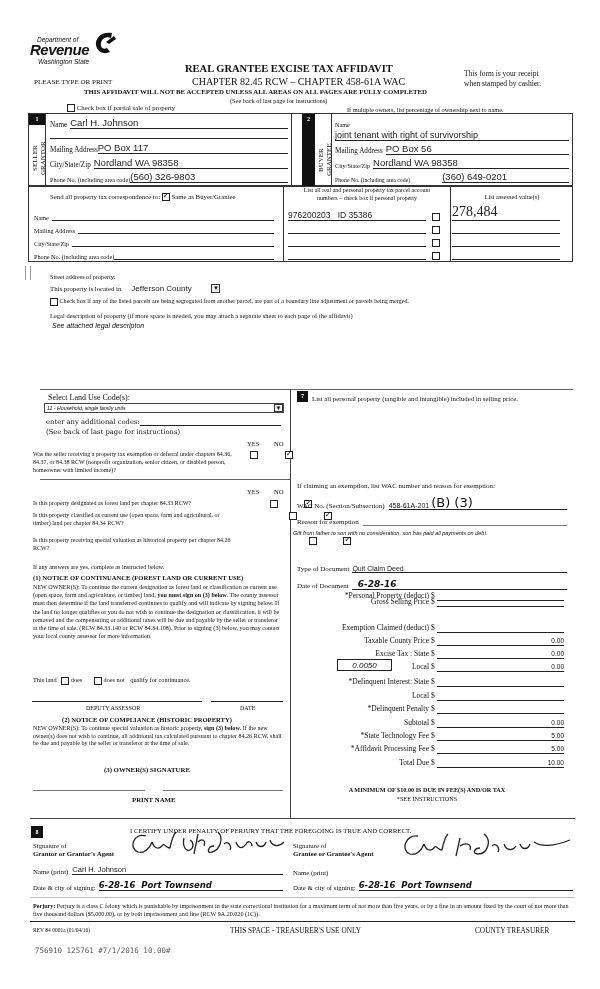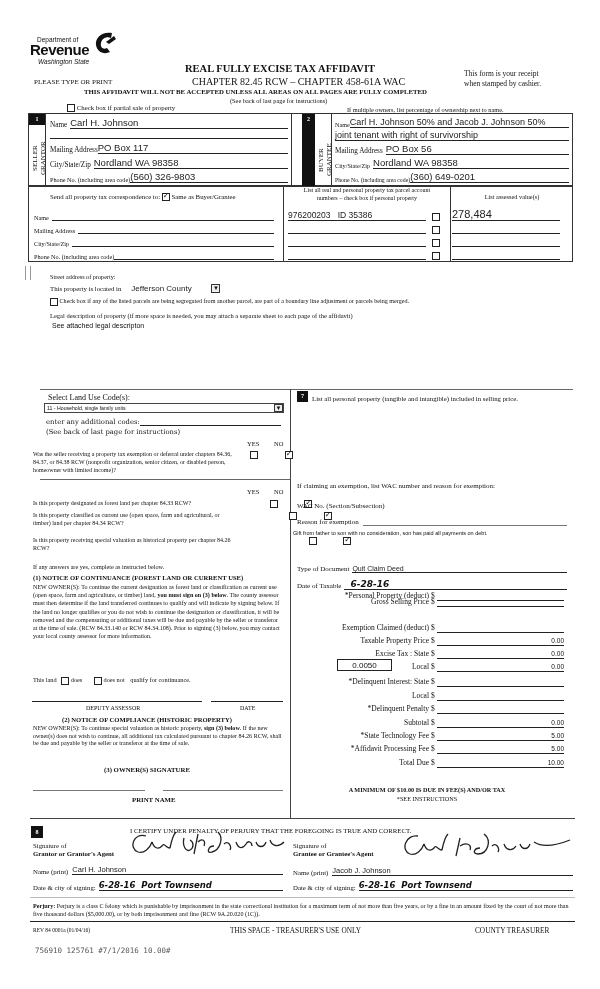--- a/index.html
+++ b/index.html
@@ -1,19 +1,19 @@
 <!DOCTYPE html>
 <html><head>
 <meta charset="utf-8">
 <style>
   * { box-sizing: border-box; margin: 0; padding: 0; }
   html, body { width: 600px; height: 989px; background: #fff; overflow: hidden; }
   body { position: relative; font-family: "Liberation Serif", serif; color: #111; font-size: 7px; }
   .abs { position: absolute; }
-  .sans { font-family: "Liberation Sans", sans-serif; }
+  .sans { font-family: "Liberation Sans", sans-serif; font-style: italic; }
   .hand { font-family: "DejaVu Sans", sans-serif; font-style: italic; font-weight: bold; }
   .line { border-bottom: 1px solid #222; }
   .box { position: absolute; border: 1px solid #333; }
   .cb { display: inline-block; width: 8px; height: 8px; border: 1px solid #222; background: #fff; vertical-align: middle; position: relative; }
   .cb.checked::after { content: "\2713"; position: absolute; left: 0px; top: -3px; font-size: 8px; font-family: "DejaVu Sans", sans-serif; }
   .badge { position: absolute; background: #111; color: #fff; font-size: 6px; text-align: center; font-weight: bold; }
   .vlabel { position: absolute; writing-mode: vertical-rl; transform: rotate(180deg); font-size: 7px; text-align: center; line-height: 8px; }
   .fill { font-family: "Liberation Sans", sans-serif; font-size: 9.5px; color: #222; }
   .small { font-size: 6.2px; }
   .lbl { font-size: 7.2px; }
@@ -34,21 +34,21 @@
   <div class="abs sans" style="left:7px;top:6px;font-size:6.5px;">Department of</div>
   <div class="abs sans" style="left:0;top:11px;font-size:15px;font-weight:bold;letter-spacing:-0.5px;">Revenue</div>
   <div class="abs sans" style="left:8px;top:28px;font-size:6.5px;font-style:italic;">Washington State</div>
   <div class="abs" style="left:62px;top:0px;width:26px;height:26px;">
     <svg width="26" height="26" viewBox="0 0 26 26">
         <path d="M20 3 C10 1 3 8 4 15 C5 22 12 25 18 22 L15 18 C11 20 8 17 9 13 C10 8 15 6 19 8 Z" fill="#111"></path>
         <path d="M14 12 L22 6 L24 9 L17 14 Z" fill="#111"></path>
       </svg>
   </div>
 </div>
-<div class="abs" style="left:185px;top:63px;font-size:10.5px;font-weight:bold;">REAL FULLY EXCISE TAX AFFIDAVIT</div>
+<div class="abs" style="left:185px;top:63px;font-size:10.5px;font-weight:bold;">REAL GRANTEE EXCISE TAX AFFIDAVIT</div>
 <div class="abs" style="left:192px;top:76px;font-size:10px;">CHAPTER 82.45 RCW – CHAPTER 458-61A WAC</div>
 <div class="abs" style="left:34px;top:78px;font-size:7px;">PLEASE TYPE OR PRINT</div>
 <div class="abs" style="left:464px;top:69px;font-size:7.5px;">This form is your receipt</div>
 <div class="abs" style="left:464px;top:79px;font-size:7.5px;">when stamped by cashier.</div>
 <div class="abs" style="left:84px;top:88px;font-size:6.8px;font-weight:bold;">THIS AFFIDAVIT WILL NOT BE ACCEPTED UNLESS ALL AREAS ON ALL PAGES ARE FULLY COMPLETED</div>
 <div class="abs" style="left:230px;top:97px;font-size:6.3px;">(See back of last page for instructions)</div>
 <div class="abs" style="left:67px;top:104px;font-size:6.8px;">
   <span class="cb"></span>
   <span>Check box if partial sale of property</span>
 </div>
@@ -85,36 +85,35 @@
 
 
 <div class="badge" style="left:302px;top:114px;width:13px;height:72px;line-height:11px;">2</div>
 <div class="vlabel" style="left:317px;top:140px;height:40px;">
   <span>BUYER</span><br>
   <span>GRANTEE</span>
 </div>
 <div class="abs" style="left:331px;top:114px;width:1px;height:72px;background:#333;"></div>
 <div class="row" style="left:335px;top:116px;width:234px;height:12px;">
   <span class="small">Name</span>
-  <span class="fill line" style="flex:1;font-size:9px;white-space:nowrap;">Carl H. Johnson 50% and Jacob J. Johnson 50%</span>
 </div>
 <div class="row" style="left:335px;top:129px;width:234px;height:12px;">
   <span class="fill line" style="flex:1;font-size:9px;">joint tenant with right of survivorship</span>
 </div>
 <div class="row" style="left:335px;top:143px;width:234px;height:12px;">
   <span class="lbl small" style="margin-right:3px;">Mailing Address</span>
   <span class="fill line" style="flex:1;">PO Box 56</span>
 </div>
 <div class="row" style="left:335px;top:157px;width:234px;height:12px;">
   <span class="small" style="margin-right:3px;">City/State/Zip</span>
   <span class="fill line" style="flex:1;">Nordland WA 98358</span>
 </div>
 <div class="row" style="left:335px;top:171px;width:234px;height:12px;">
   <span class="small" style="font-size:5.8px;">Phone No. (including area code)</span>
-  <span class="fill line" style="flex:1;">(360) 649-0201</span>
+  <span class="fill line" style="flex:1;margin-left:32px;">(360) 649-0201</span>
 </div>
 
 
 <div class="box" style="left:28px;top:186px;width:545px;height:76px;border-width:1.5px;"></div>
 <div class="abs" style="left:283px;top:186px;width:1px;height:76px;background:#333;"></div>
 <div class="abs" style="left:450px;top:186px;width:1px;height:76px;background:#333;"></div>
 <div class="abs" style="left:50px;top:193px;font-size:6.8px;white-space:nowrap;">
   <span>Send all property tax correspondence to:</span>
   <span class="cb checked"></span>
   <span>Same as Buyer/Grantee</span>
@@ -138,21 +137,21 @@
 
 <div class="abs" style="left:284px;top:187px;width:166px;text-align:center;font-size:6px;line-height:7.5px;">
   <div>List all real and personal property tax parcel account</div>
   <div>numbers – check box if personal property</div>
 </div>
 <div class="abs" style="left:451px;top:193px;width:122px;text-align:center;font-size:6.3px;">List assessed value(s)</div>
 
 <div class="row" style="left:288px;top:210px;width:280px;height:11px;">
   <span class="fill line" style="width:138px;font-size:8.5px;white-space:pre;">976200203   ID 35386</span>
   <span class="cb" style="margin-left:6px;"></span>
-  <span class="fill line" style="width:108px;margin-left:12px;font-size:11px;">278,484</span>
+  <span class="fill line" style="width:108px;margin-left:12px;font-size:14px;font-family:Liberation Serif, serif;">278,484</span>
 </div>
 <div class="row" style="left:288px;top:223px;width:280px;height:11px;">
   <span class="line" style="width:138px;height:1px;"></span>
   <span class="cb" style="margin-left:6px;"></span>
   <span class="line" style="width:108px;margin-left:12px;height:1px;"></span>
 </div>
 <div class="row" style="left:288px;top:236px;width:280px;height:11px;">
   <span class="line" style="width:138px;height:1px;"></span>
   <span class="cb" style="margin-left:6px;"></span>
   <span class="line" style="width:108px;margin-left:12px;height:1px;"></span>
@@ -236,53 +235,57 @@
 <div class="abs line" style="left:163px;top:790px;width:120px;height:1px;border-color:#777;"></div>
 <div class="abs" style="left:132px;top:796px;font-size:6.8px;font-weight:bold;">PRINT NAME</div>
 
 
 <div class="badge" style="left:297px;top:391px;width:11px;height:11px;line-height:11px;">7</div>
 <div class="abs" style="left:312px;top:393px;width:250px;font-size:6.8px;line-height:11px;text-indent:0;">List all  personal property (tangible and intangible) included in selling price.</div>
 <div class="abs" style="left:296px;top:415px;width:270px;height:60px;"></div>
 <div class="abs" style="left:297px;top:482px;font-size:7px;white-space:nowrap;">If claiming an exemption, list WAC number and reason for exemption:</div>
 <div class="row" style="left:297px;top:496px;width:270px;height:14px;">
   <span style="font-size:7px;margin-right:4px;">WAC No. (Section/Subsection)</span>
+  <span class="line" style="flex:1;display:flex;align-items:flex-end;">
+    <span class="fill" style="font-size:7px;">458-61A-201</span>
+    <span class="hand" style="font-size:13px;font-weight:normal;font-style:normal;margin-left:2px;line-height:13px;">(B) (3)</span>
+  </span>
 </div>
 <div class="row" style="left:297px;top:515px;width:270px;height:11px;">
   <span style="font-size:7px;margin-right:4px;">Reason for exemption</span>
   <span class="line" style="flex:1;height:1px;border-color:#777;"></span>
 </div>
 <div class="abs sans" style="left:293px;top:530px;font-size:5.5px;white-space:nowrap;">Gift from father to son with no consideration, son has paid all payments on debt.</div>
 <div class="row" style="left:297px;top:562px;width:270px;height:11px;">
   <span style="font-size:7px;margin-right:3px;">Type of Document</span>
   <span class="fill line" style="flex:1;font-size:7px;">Quit Claim Deed</span>
 </div>
 <div class="row" style="left:297px;top:577px;width:270px;height:13px;">
-  <span style="font-size:7px;margin-right:3px;">Date of Taxable</span>
+  <span style="font-size:7px;margin-right:3px;">Date of Document</span>
   <span class="hand line" style="flex:1;font-size:9px;padding-left:6px;">6-28-16</span>
 </div>
 
 
 <div class="fee-row" style="top:596px;">
     <span class="fl">Gross Selling Price</span>
     <span class="fd">$</span>
     <span class="fv"></span>
   </div>
 <div class="fee-row" style="top:590px;">
     <span class="fl">*Personal Property (deduct)</span>
     <span class="fd">$</span>
     <span class="fv"></span>
   </div>
 <div class="fee-row" style="top:622px;">
     <span class="fl">Exemption Claimed (deduct)</span>
     <span class="fd">$</span>
     <span class="fv"></span>
   </div>
 <div class="fee-row" style="top:635px;">
-    <span class="fl">Taxable Property Price</span>
+    <span class="fl">Taxable County Price</span>
     <span class="fd">$</span>
     <span class="fv">0.00</span>
   </div>
 <div class="fee-row" style="top:648px;">
     <span class="fl">Excise Tax : State</span>
     <span class="fd">$</span>
     <span class="fv">0.00</span>
   </div>
 <div class="fee-row" style="top:661px;">
   <span class="abs sans" style="left:40px;top:-2px;width:55px;height:12px;border:1px solid #222;text-align:center;font-size:8px;line-height:11px;">0.0050</span>
@@ -355,21 +358,20 @@
   <div>Signature of</div>
   <div style="font-weight:bold;">Grantee or Grantee's Agent</div>
 </div>
 <div class="abs" style="left:400px;top:830px;width:175px;height:30px;">
   <svg width="175" height="30" viewBox="0 0 175 30">
       <path d="M18 6 C6 4 0 20 10 24 C16 26 22 20 24 14 M24 14 C26 20 30 22 34 18 C36 14 38 20 42 20 M42 20 C44 10 46 6 48 4 M60 8 L56 26 M60 16 C66 12 72 14 70 20 M84 4 C92 10 88 24 78 24 C72 24 74 18 80 18 M92 16 C96 12 100 18 98 22 M104 14 C106 20 112 22 116 16 M120 14 C122 20 128 20 130 14 M134 12 C140 16 150 18 170 10" stroke="#222" stroke-width="1.3" fill="none"></path>
     </svg>
 </div>
 <div class="row" style="left:293px;top:865px;width:280px;height:11px;">
   <span style="font-size:6.8px;margin-right:4px;">Name (print)</span>
-  <span class="fill line" style="flex:1;font-size:7.5px;">Jacob J. Johnson</span>
 </div>
 <div class="row" style="left:293px;top:878px;width:280px;height:13px;">
   <span style="font-size:6.8px;margin-right:3px;">Date &amp; city of signing:</span>
   <span class="hand line" style="flex:1;font-size:8.5px;white-space:pre;">6-28-16  Port Townsend</span>
 </div>
 
 
 <div class="abs" style="left:30px;top:897px;width:545px;height:1px;background:#bbb;"></div>
 <div class="abs" style="left:33px;top:902px;width:540px;font-size:6.1px;line-height:8px;">
   <b>Perjury:</b><span> Perjury is a class C felony which is punishable by imprisonment in the state correctional institution for a maximum term of not more than five years, or by a fine in an amount fixed by the court of not more than five thousand dollars ($5,000.00), or by both imprisonment and fine (RCW 9A.20.020 (1C)).</span>

